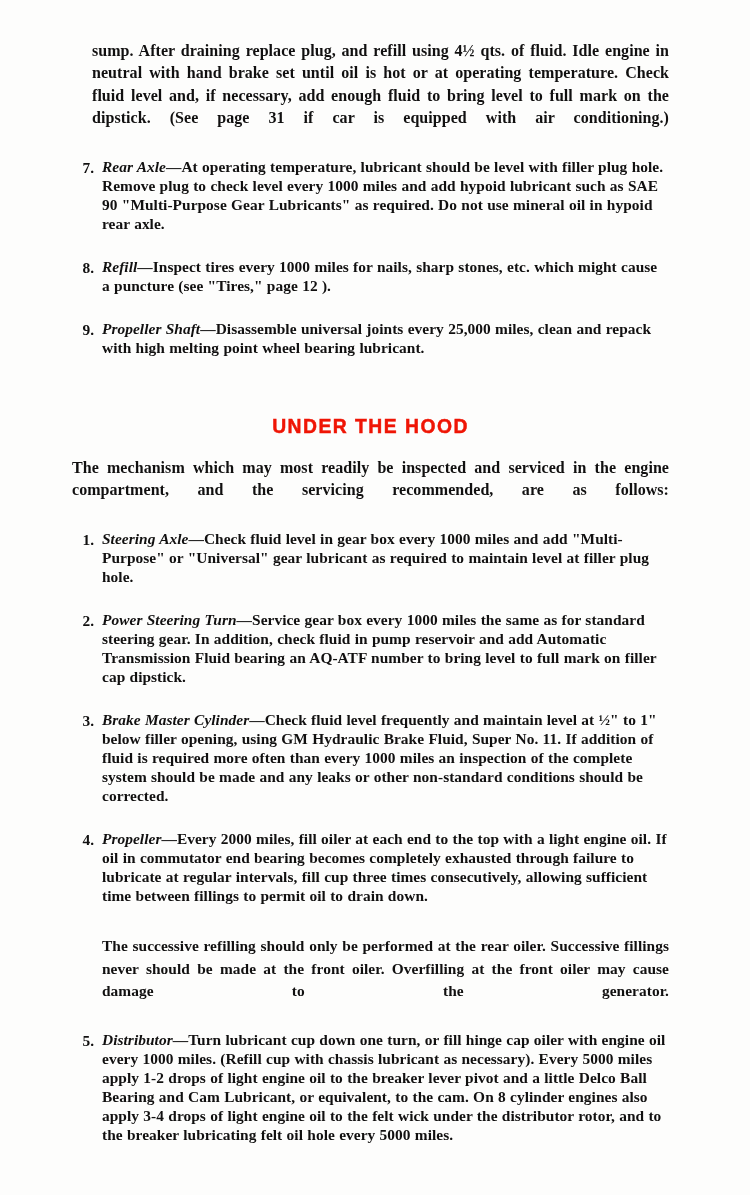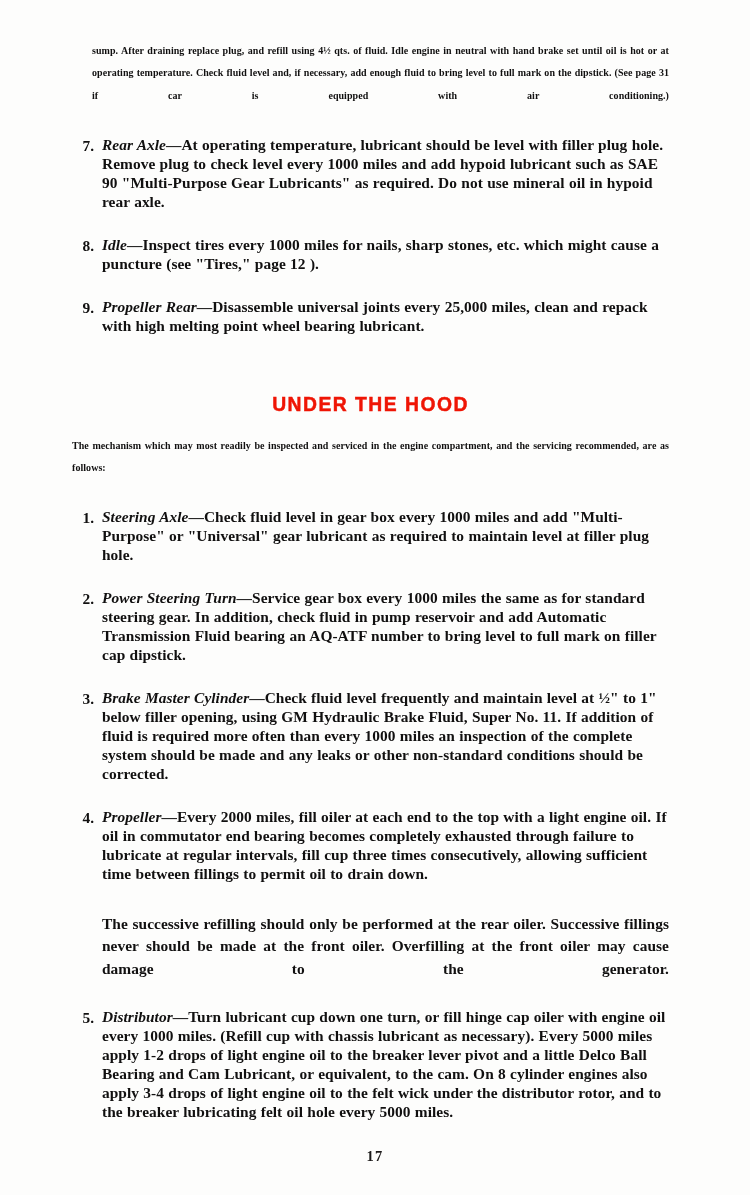--- a/index.html
+++ b/index.html
@@ -25,21 +25,21 @@
   }
   .content {
     position: absolute;
     left: 72px;
     top: 40px;
     width: 597px;
   }
 
   
   .para {
-    font-size: 10px;
+    font-size: 16px;
     line-height: 22.4px;
     font-weight: bold;
     text-align: justify;
     text-justify: inter-word;
     letter-spacing: 0.05px;
     margin: 0;
     word-spacing: 0.4px;
   }
   .para.lead {
     margin-left: 20px;
@@ -148,25 +148,25 @@
 
     <p class="para lead">sump. After draining replace plug, and refill using 4½ qts. of fluid. Idle engine in neutral with hand brake set until oil is hot or at operating temperature. Check fluid level and, if necessary, add enough fluid to bring level to full mark on the dipstick. (See page 31 if car is equipped with air conditioning.)</p>
 
     <ol class="items">
       <li>
         <span class="num">7.</span>
         <span class="itemtext"><span class="term">Rear Axle</span><span>—</span><span>At operating temperature, lubricant should be level with filler plug hole. Remove plug to check level every 1000 miles and add hypoid lubricant such as SAE 90 "Multi-Purpose Gear Lubricants" as required. Do not use mineral oil in hypoid rear axle.</span></span>
       </li>
       <li>
         <span class="num">8.</span>
-        <span class="itemtext"><span class="term">Idle</span><span>—</span><span>Inspect tires every 1000 miles for nails, sharp stones, etc. which might cause a puncture (see "Tires," page 12 ).</span></span>
+        <span class="itemtext"><span class="term">Refill</span><span>—</span><span>Inspect tires every 1000 miles for nails, sharp stones, etc. which might cause a puncture (see "Tires," page 12 ).</span></span>
       </li>
       <li>
         <span class="num">9.</span>
-        <span class="itemtext"><span class="term">Propeller Rear</span><span>—</span><span>Disassemble universal joints every 25,000 miles, clean and repack with high melting point wheel bearing lubricant.</span></span>
+        <span class="itemtext"><span class="term">Propeller Shaft</span><span>—</span><span>Disassemble universal joints every 25,000 miles, clean and repack with high melting point wheel bearing lubricant.</span></span>
       </li>
     </ol>
 
     <div class="section-heading">UNDER THE HOOD</div>
 
     <p class="para intro">The mechanism which may most readily be inspected and serviced in the engine compartment, and the servicing recommended, are as follows:</p>
 
     <ol class="items">
       <li>
         <span class="num">1.</span>
@@ -186,14 +186,13 @@
         <div class="sub-para">The successive refilling should only be performed at the rear oiler. Successive fillings never should be made at the front oiler. Overfilling at the front oiler may cause damage to the generator.</div>
       </li>
       <li>
         <span class="num">5.</span>
         <span class="itemtext"><span class="term">Distributor</span><span>—</span><span>Turn lubricant cup down one turn, or fill hinge cap oiler with engine oil every 1000 miles. (Refill cup with chassis lubricant as necessary). Every 5000 miles apply 1-2 drops of light engine oil to the breaker lever pivot and a little Delco Ball Bearing and Cam Lubricant, or equivalent, to the cam. On 8 cylinder engines also apply 3-4 drops of light engine oil to the felt wick under the distributor rotor, and to the breaker lubricating felt oil hole every 5000 miles.</span></span>
       </li>
     </ol>
 
   </div>
 
-  <div class="folio">17</div>
 </div>
 
 </body></html>

